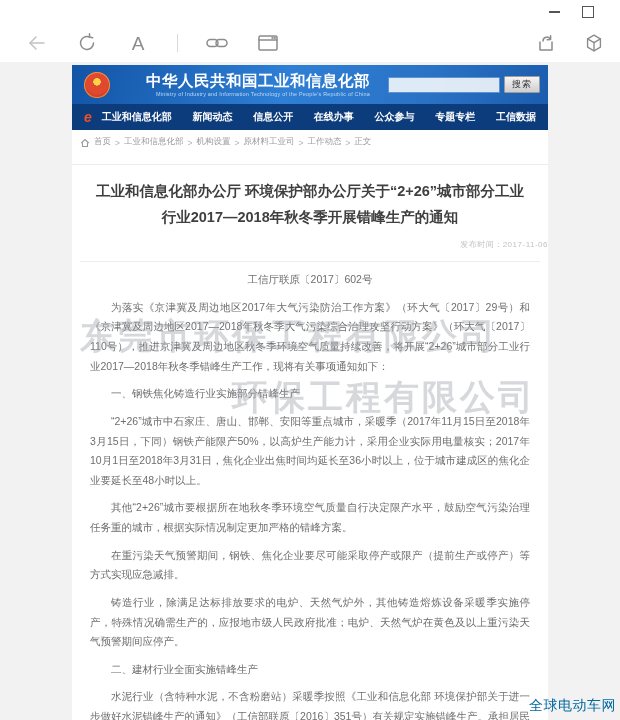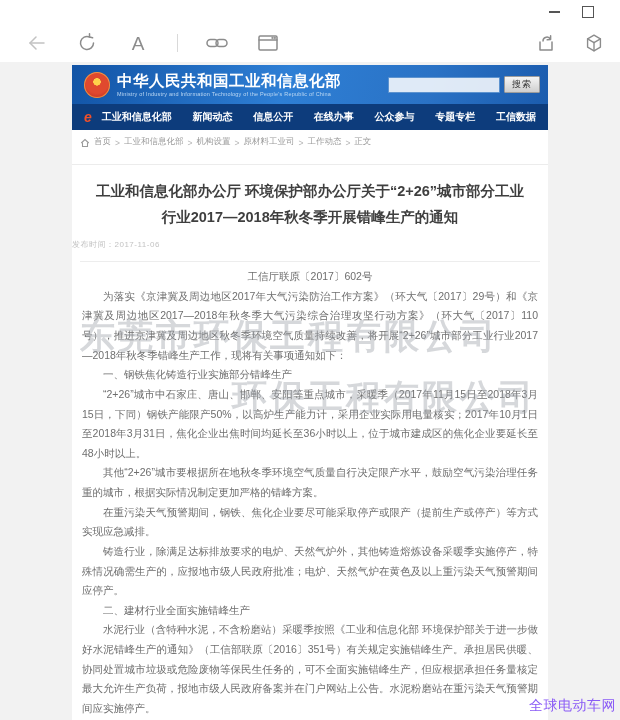--- a/index.html
+++ b/index.html
@@ -28,24 +28,24 @@
   
   .site-header{
     height:39px;display:flex;align-items:center;padding:0 8px;
     background:linear-gradient(105deg,#1254a6 0%,#2e7fd5 45%,#2a72c5 75%,#1b5cae 100%);
   }
   .emblem{
     width:26px;height:26px;border-radius:50%;flex:0 0 auto;margin:0 7px 0 4px;
     background:radial-gradient(circle at 50% 38%,#ffd24a 0 17%,#e0492e 19% 55%,#b7281c 100%);
     box-shadow:0 0 0 1px rgba(255,210,90,.55) inset;
   }
-  .site-title-box{flex:1;min-width:0;}
+  .site-title-box{flex:1;min-width:0;text-align:right;}
   .site-title{color:#fff;font-size:15.5px;font-weight:700;letter-spacing:.5px;line-height:1.1;white-space:nowrap;}
   .site-subtitle{color:#bcd8f3;font-size:5.5px;margin-top:2px;white-space:nowrap;letter-spacing:.2px;}
-  .search-box{display:flex;align-items:center;gap:4px;margin-left:8px;}
+  .search-box{display:flex;align-items:center;gap:4px;margin-left:18px;}
   .search-input{
     width:104px;height:14px;border:1px solid #5d93cf;background:rgba(255,255,255,.85);
     border-radius:1px;font-size:9px;padding:0 3px;outline:none;color:#1a3f6e;
   }
   .search-btn{
     height:17px;padding:0 7px;font-size:9px;color:#333;border:1px solid #9c9c9c;border-radius:1px;
     background:linear-gradient(#f4f4f4,#cfcfcf);cursor:pointer;letter-spacing:1px;
   }
   
   .nav{height:26px;background:#0d3c7c;display:flex;align-items:center;padding:0 12px;}
@@ -54,35 +54,35 @@
   .nav-item{color:#fff;font-size:10px;font-weight:700;cursor:pointer;white-space:nowrap;}
   
   .breadcrumb{display:flex;align-items:flex-end;gap:4px;padding:6px 8px 16px;font-size:8.5px;color:#9a9a9a;border-bottom:1px solid #ececec;flex-wrap:nowrap;}
   .breadcrumb svg{stroke:#9a9a9a;fill:none;stroke-width:1.3;}
   .crumb{cursor:pointer;white-space:nowrap;}
   .sep{color:#b5b5b5;}
   
   .article-title{
     margin:13px 19px 0;text-align:center;font-size:14.5px;font-weight:700;color:#3f3f3f;line-height:1.8;
   }
-  .article-meta{margin-top:9px;text-align:left;font-size:8px;color:#c3c3c3;letter-spacing:.5px;}
+  .article-meta{margin-top:9px;text-align:right;font-size:8px;color:#c3c3c3;letter-spacing:.5px;}
   .article-hr{border:0;border-top:1px solid #ededed;margin:11px 8px 5px;}
   .article-body{padding:0 10px;font-size:10.5px;color:#6e6e6e;line-height:1.87;text-align:justify;}
-  .article-body p{margin:0;}
+  .article-body p{margin:8px;}
   .p-doc-number{text-align:center;text-indent:0;}
   .p-flush{text-indent:0;}
   .p-indent{text-indent:2em;}
   
   .watermark{
     position:absolute;left:8px;top:248px;width:462px;pointer-events:none;z-index:5;
     color:rgba(158,163,170,.42);font-weight:700;font-size:35px;letter-spacing:3px;white-space:nowrap;overflow:hidden;
   }
   .watermark .wm2{margin-top:14px;text-align:right;padding-right:6px;}
   
-  .site-label{position:absolute;right:4px;bottom:5px;font-size:14px;color:#8b5cf6;letter-spacing:.5px;z-index:9;}
+  .site-label{position:absolute;right:4px;bottom:5px;font-size:14px;color:#0369a1;letter-spacing:.5px;z-index:9;}
 </style>
 </head>
 <body>
 
 <div class="chrome">
   <div class="titlebar">
     <span class="win-min"></span>
     <span class="win-max"></span>
   </div>
   <div class="toolbar">

